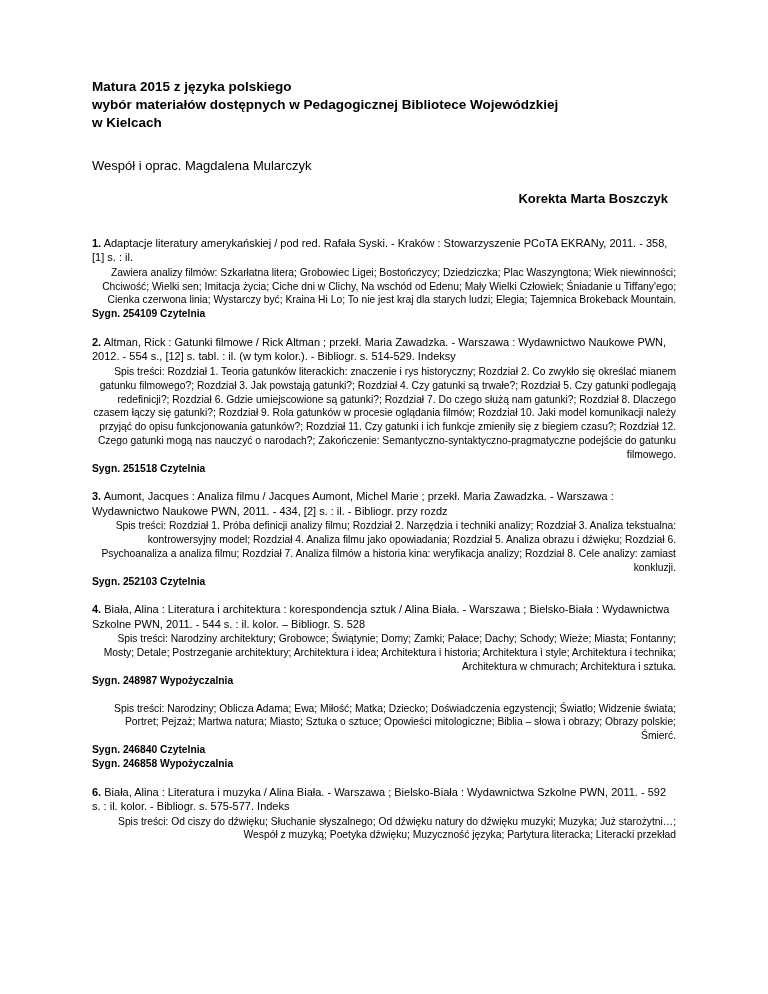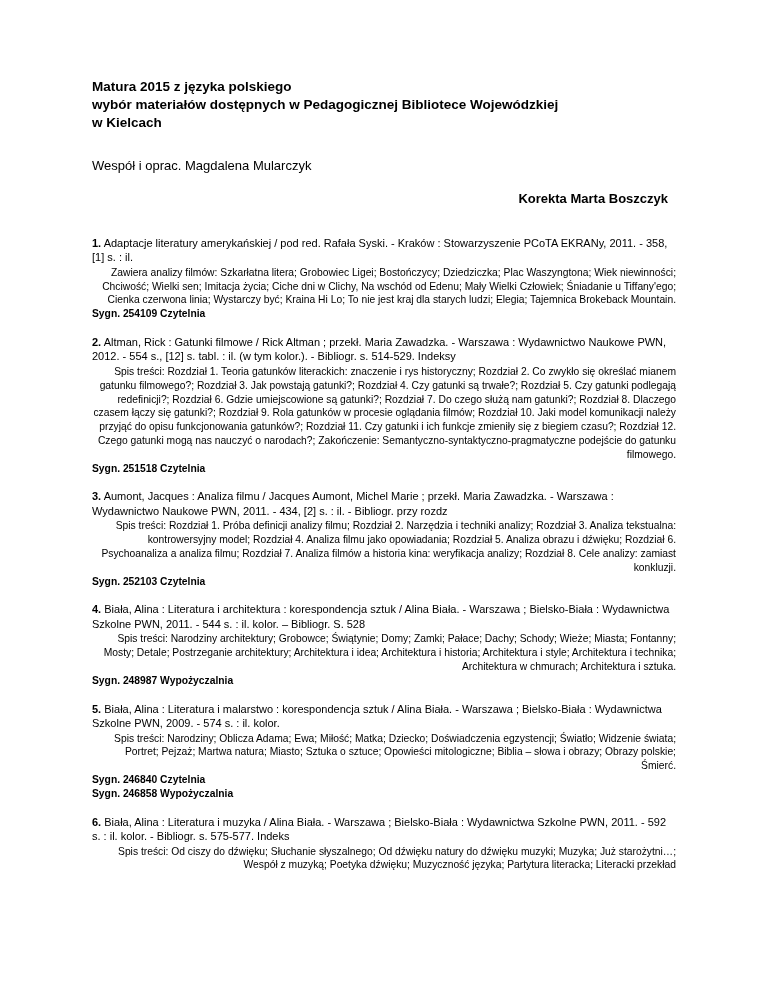--- a/index.html
+++ b/index.html
@@ -103,21 +103,20 @@
       <p class="entry-sig">Sygn. 252103 Czytelnia</p>
     </div>
 
     <div class="entry">
       <p class="entry-head"><span class="entry-num">4.</span> <span>Biała, Alina : Literatura i architektura : korespondencja sztuk / Alina Biała. - Warszawa ; Bielsko-Biała : Wydawnictwa Szkolne PWN, 2011. - 544 s. : il. kolor. – Bibliogr. S. 528</span></p>
       <p class="entry-body">Spis treści: Narodziny architektury; Grobowce; Świątynie; Domy; Zamki; Pałace; Dachy; Schody; Wieże; Miasta; Fontanny; Mosty; Detale; Postrzeganie architektury; Architektura i idea; Architektura i historia; Architektura i style; Architektura i technika; Architektura w chmurach; Architektura i sztuka.</p>
       <p class="entry-sig">Sygn. 248987 Wypożyczalnia</p>
     </div>
 
     <div class="entry">
-      <p class="entry-head"><span class="entry-num">5.</span> <span>Biała, Alina : Literatura i malarstwo : korespondencja sztuk / Alina Biała. - Warszawa ; Bielsko-Biała : Wydawnictwa Szkolne PWN, 2009. - 574 s. : il. kolor.</span></p>
       <p class="entry-body">Spis treści: Narodziny; Oblicza Adama; Ewa; Miłość; Matka; Dziecko; Doświadczenia egzystencji; Światło; Widzenie świata; Portret; Pejzaż; Martwa natura; Miasto; Sztuka o sztuce; Opowieści mitologiczne; Biblia – słowa i obrazy; Obrazy polskie; Śmierć.</p>
       <p class="entry-sig">Sygn. 246840 Czytelnia</p>
       <p class="entry-sig">Sygn. 246858 Wypożyczalnia</p>
     </div>
 
     <div class="entry">
       <p class="entry-head"><span class="entry-num">6.</span> <span>Biała, Alina : Literatura i muzyka / Alina Biała. - Warszawa ; Bielsko-Biała : Wydawnictwa Szkolne PWN, 2011. - 592 s. : il. kolor. - Bibliogr. s. 575-577. Indeks</span></p>
       <p class="entry-body">Spis treści: Od ciszy do dźwięku; Słuchanie słyszalnego; Od dźwięku natury do dźwięku muzyki; Muzyka; Już starożytni…; Wespół z muzyką; Poetyka dźwięku; Muzyczność języka; Partytura literacka; Literacki przekład</p>
     </div>
 

